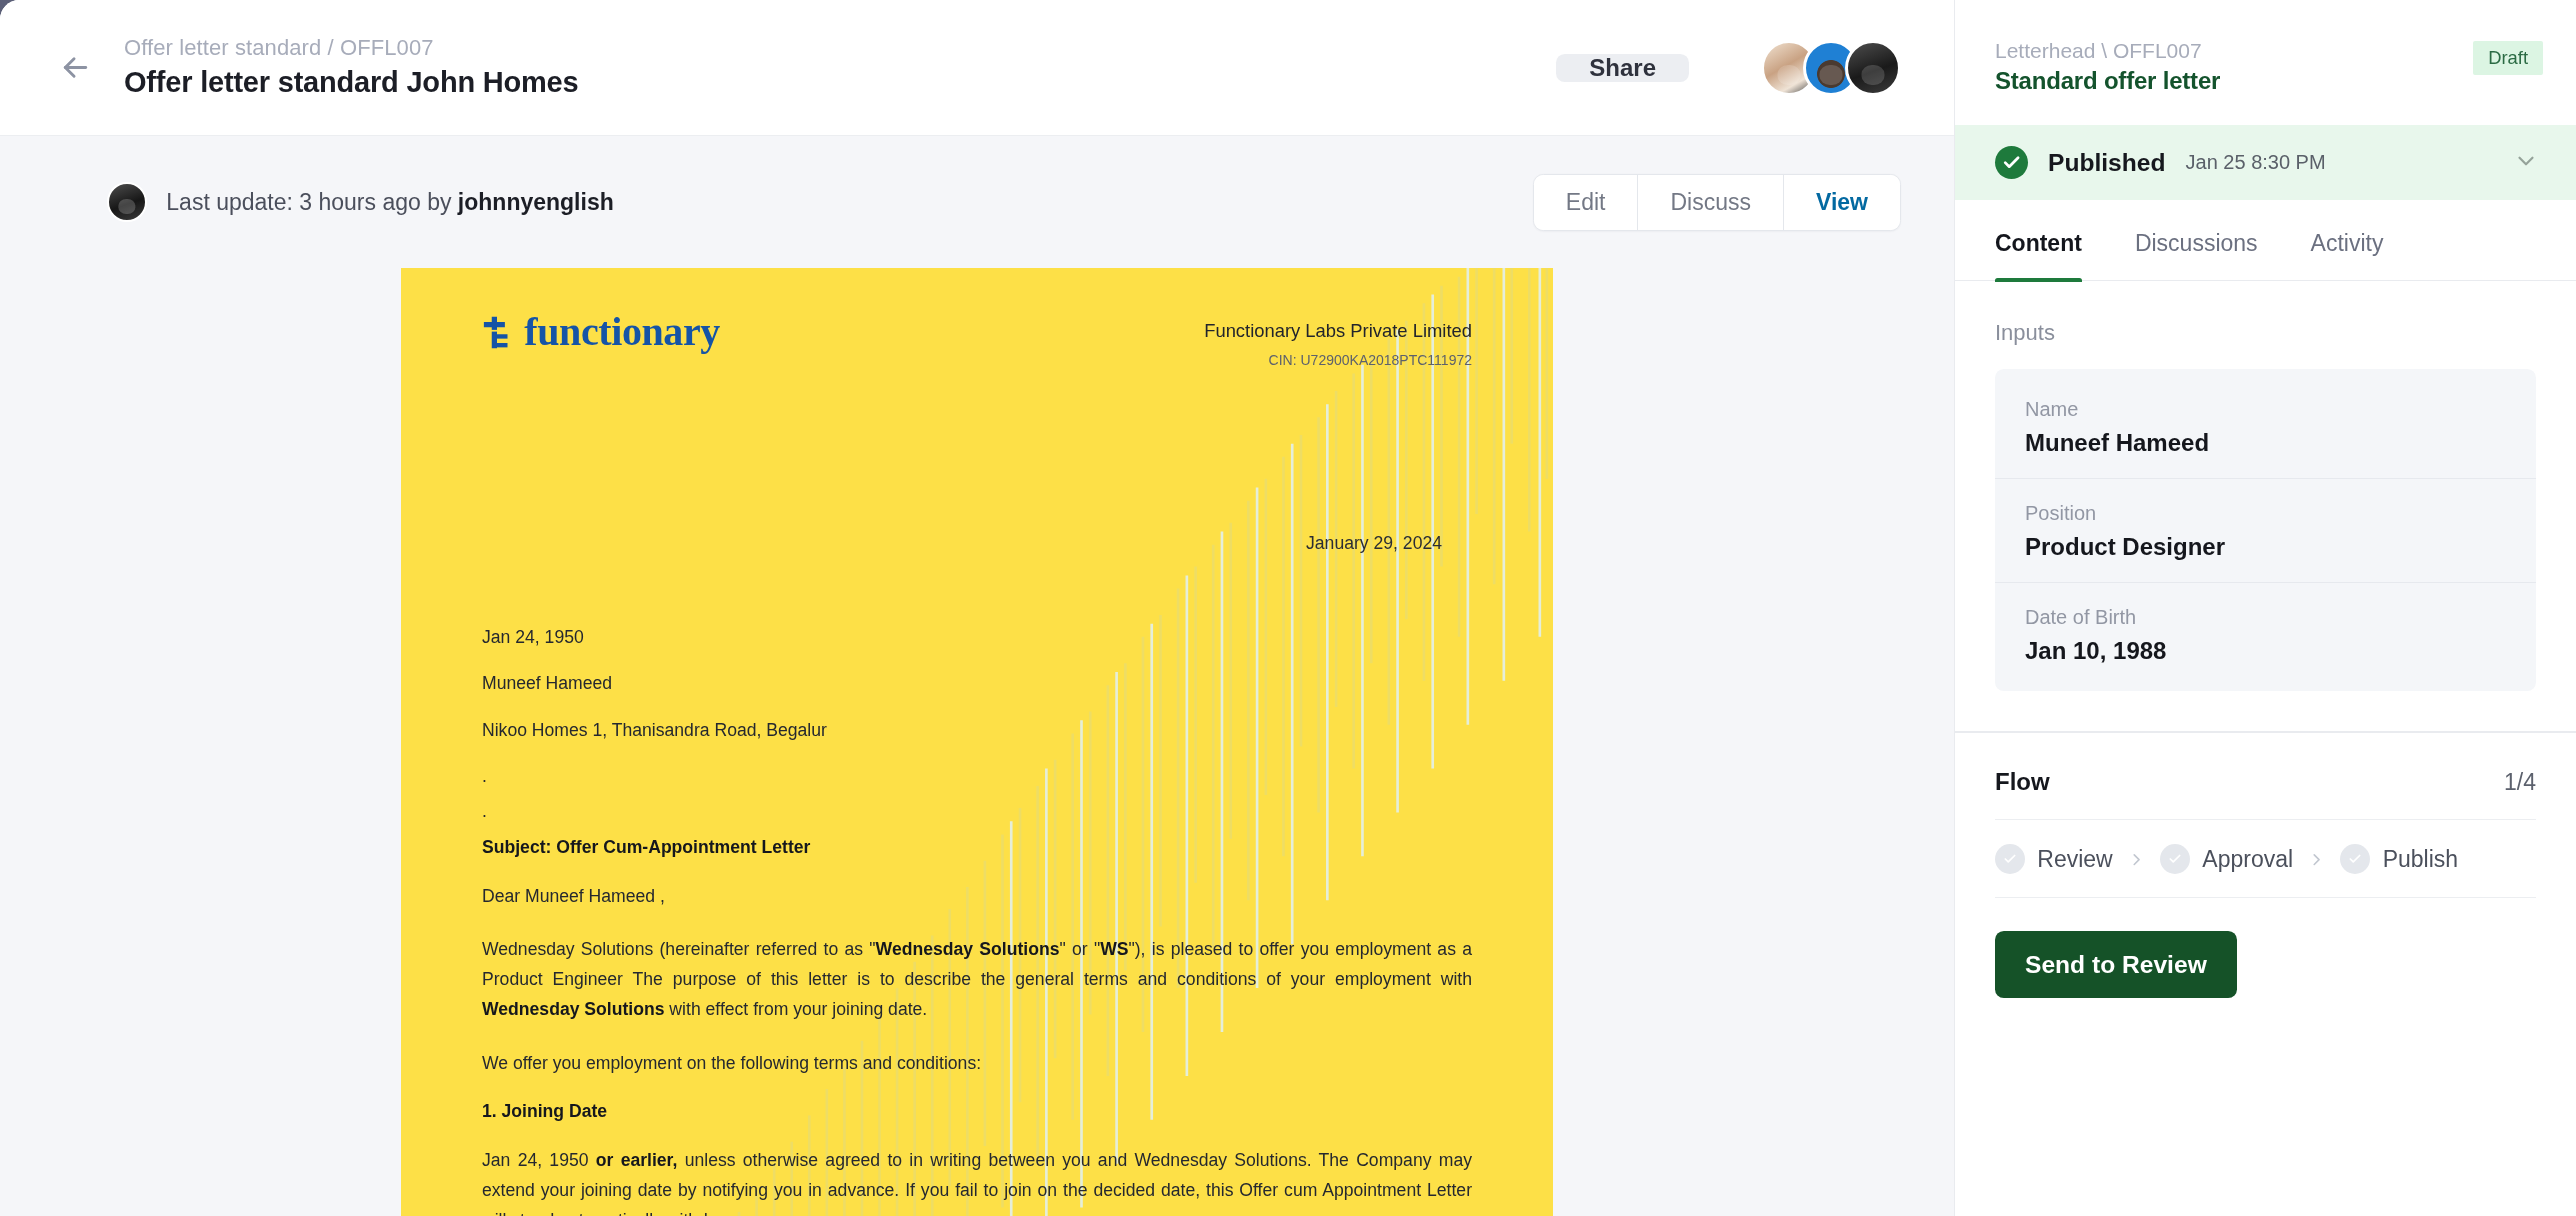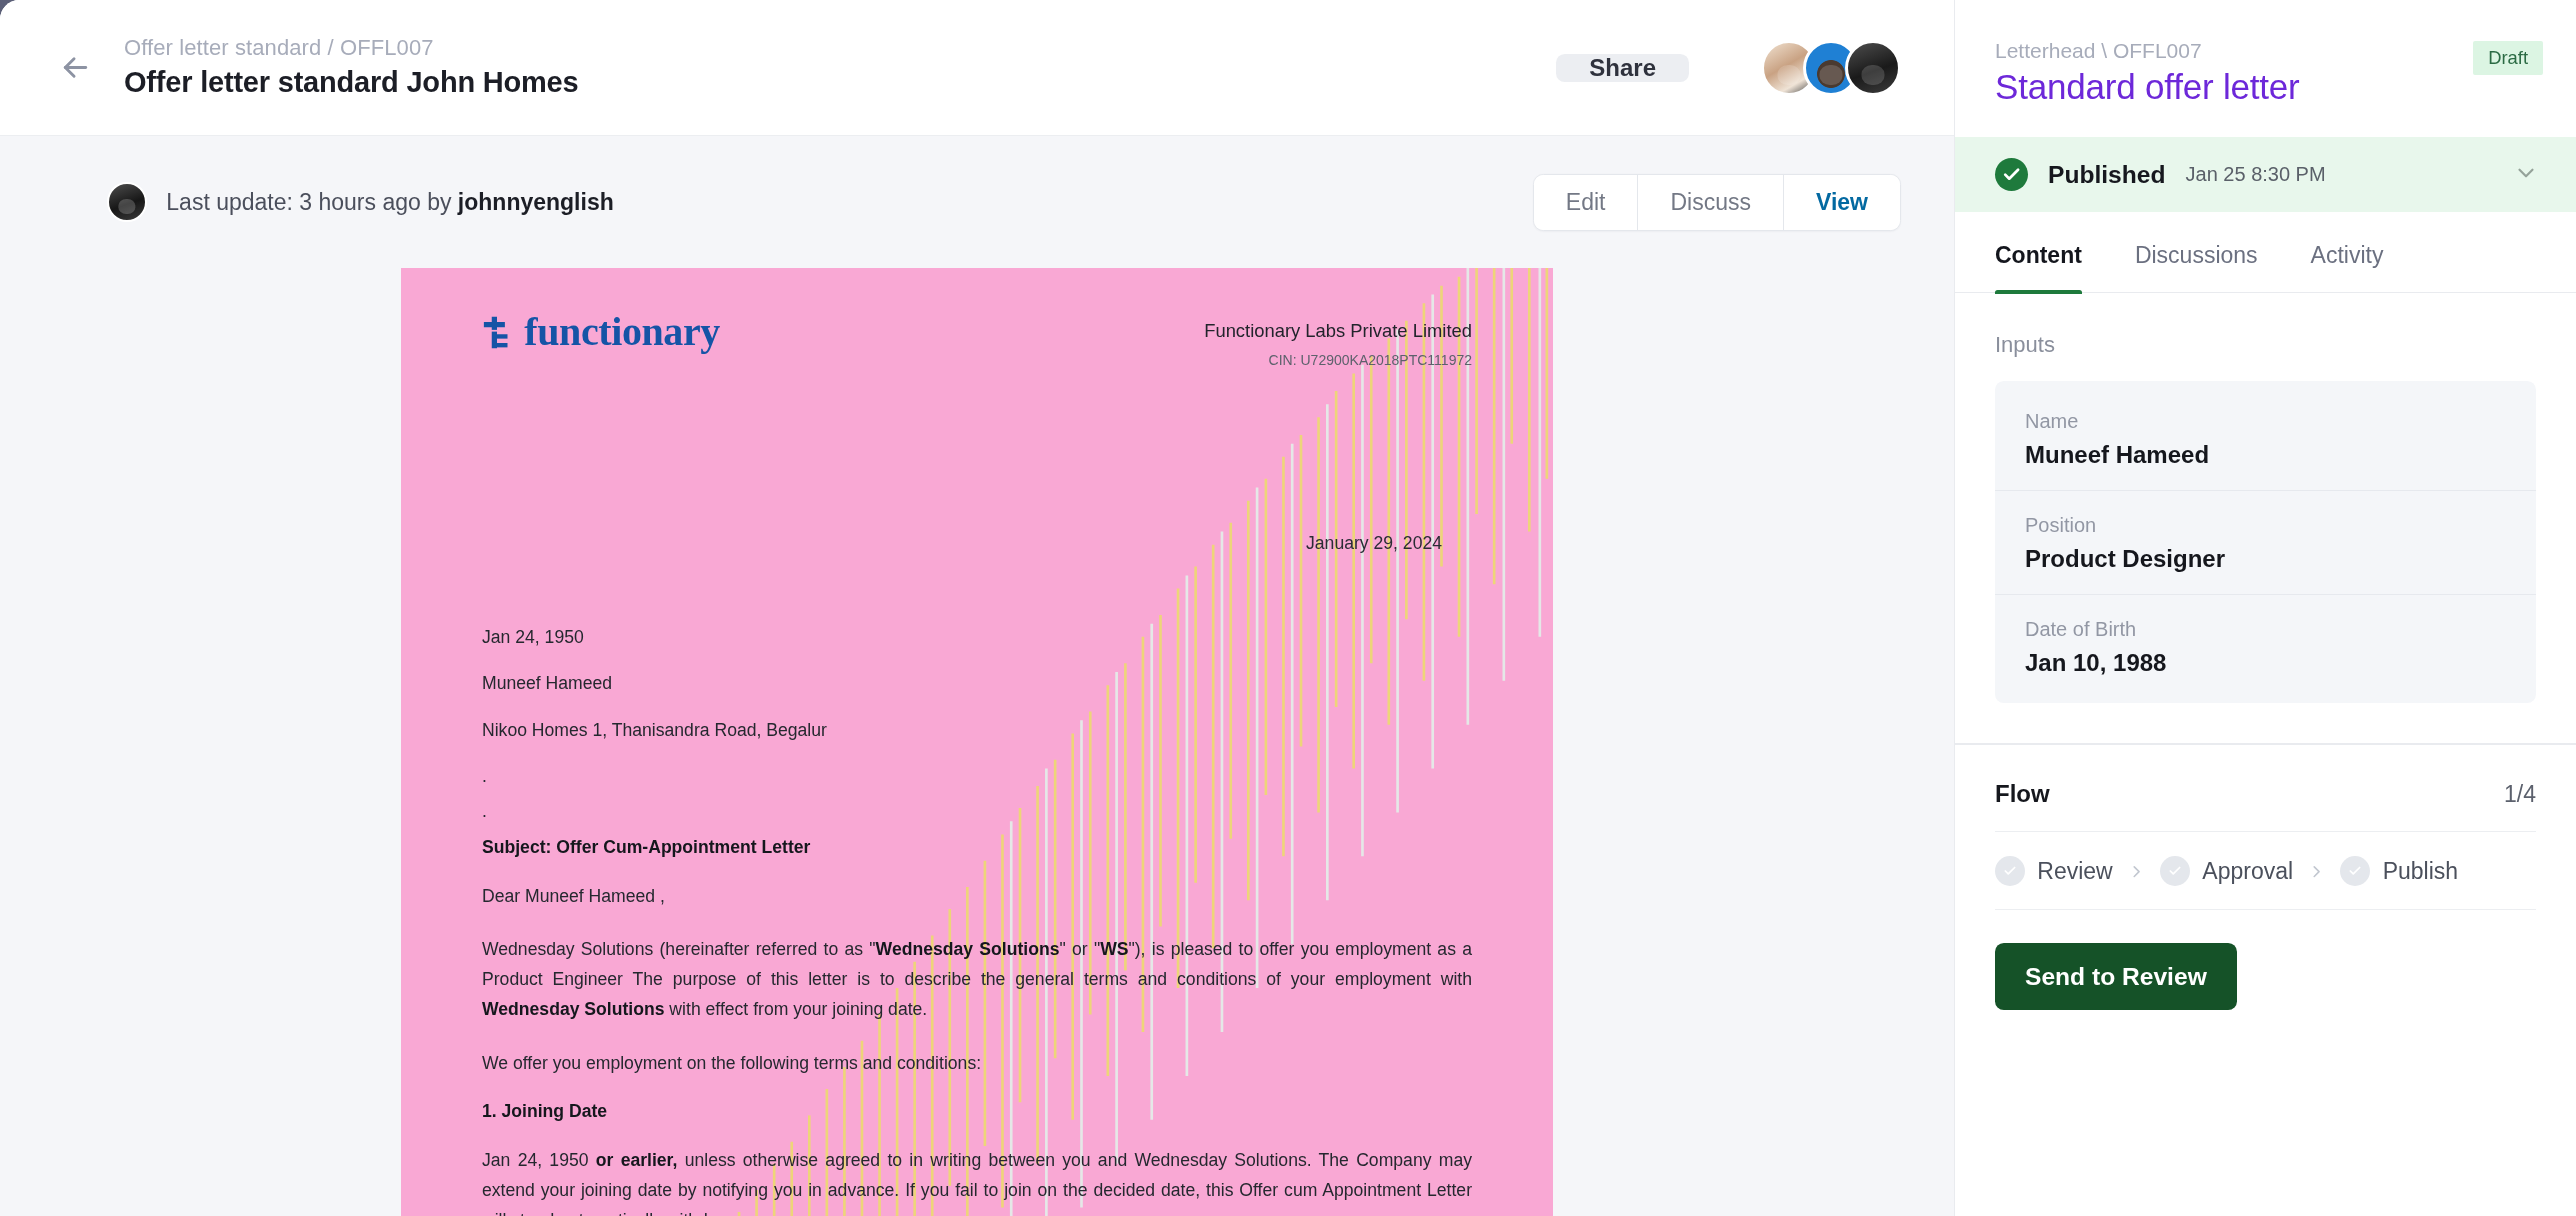--- a/index.html
+++ b/index.html
@@ -157,21 +157,21 @@
     flex: 1 1 auto;
     background: #f5f6f9;
     overflow: hidden;
     display: flex;
     justify-content: center;
   }
   .page {
     position: relative;
     width: 1152px;
     margin-top: 0;
-    background: #f9a8d4;
+    background: #fde047;
     overflow: hidden;
     flex: none;
   }
   .page-deco {
     position: absolute;
     inset: 0;
     pointer-events: none;
     overflow: hidden;
   }
   .page-deco svg { position: absolute; top: 0; right: 0; }
@@ -233,21 +233,21 @@
     flex: none;
   }
   .sb-header {
     padding: 39px 33px 30px 40px;
     display: flex;
     align-items: flex-start;
     gap: 10.5px;
   }
   .sb-head-text { display: flex; flex-direction: column; gap: 5.3px; }
   .sb-breadcrumb { font-size: 21px; color: #a7acba; line-height: 1.1; }
-  .sb-title { font-size: 35px; font-weight: 400; color: #6d28d9; letter-spacing: -0.2px; }
+  .sb-title { font-size: 24px; font-weight: 700; color: #14532d; letter-spacing: -0.2px; }
   .draft-badge {
     margin-left: auto;
     background: #dcf5e3;
     color: #2b6b44;
     font-size: 18.4px;
     padding: 6.1px 15px;
     border-radius: 2px;
     white-space: nowrap;
     margin-top: 1.8px;
     text-align: right;

